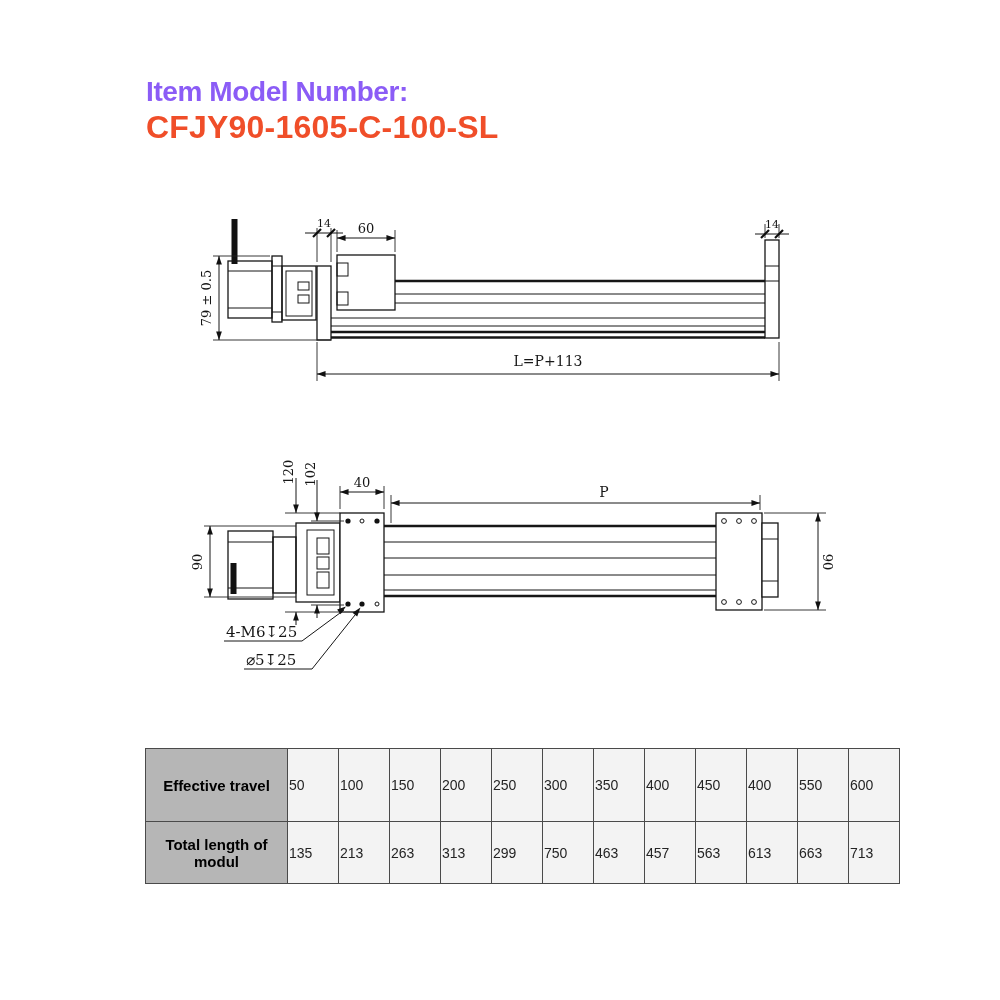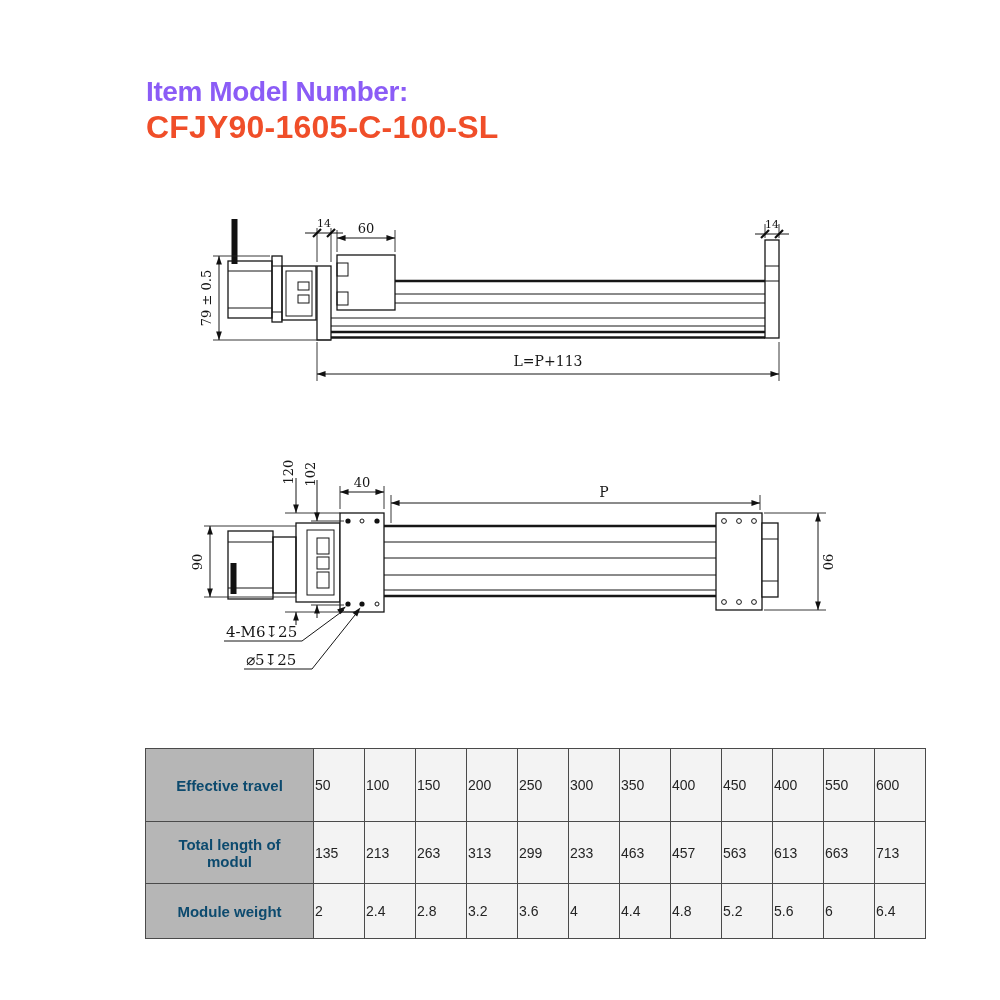--- a/index.html
+++ b/index.html
@@ -23,22 +23,22 @@
   svg text.dim-text{font-family:"DejaVu Serif","DejaVu Sans",serif;font-size:13px;fill:#161616;stroke:none;}
   svg text.dim-small{font-size:11px;}
   svg text.dim-big{font-size:14px;}
   svg text.callout{font-size:15px;}
 
   table.spec{
     position:absolute;left:145px;top:748px;border-collapse:collapse;table-layout:fixed;
   }
   table.spec th,table.spec td{border:1px solid #4a4a4a;}
   table.spec th{
-    width:133px;background:#b6b6b6;font-size:15px;font-weight:600;color:#0c4a6e;
-    text-align:center;padding:0 17px;
+    width:133px;background:#b6b6b6;font-size:15px;font-weight:600;color:#000000;
+    text-align:center;padding:0 4px;
   }
   table.spec td{
     width:48px;background:#f3f3f3;font-size:14px;font-weight:400;color:#242424;text-align:left;
   }
   table.spec tr.r1{height:73px;}
   table.spec tr.r2{height:62px;}
   table.spec tr.r3{height:55px;}
 </style>
 </head>
 <body>
@@ -270,37 +270,22 @@
     <td>550</td>
     <td>600</td>
   </tr>
   <tr class="r2">
     <th>Total length of modul</th>
     <td>135</td>
     <td>213</td>
     <td>263</td>
     <td>313</td>
     <td>299</td>
-    <td>233</td>
+    <td>750</td>
     <td>463</td>
     <td>457</td>
     <td>563</td>
     <td>613</td>
     <td>663</td>
     <td>713</td>
   </tr>
-  <tr class="r3">
-    <th>Module weight</th>
-    <td>2</td>
-    <td>2.4</td>
-    <td>2.8</td>
-    <td>3.2</td>
-    <td>3.6</td>
-    <td>4</td>
-    <td>4.4</td>
-    <td>4.8</td>
-    <td>5.2</td>
-    <td>5.6</td>
-    <td>6</td>
-    <td>6.4</td>
-  </tr>
 </tbody>
   </table>
 
 </body></html>

